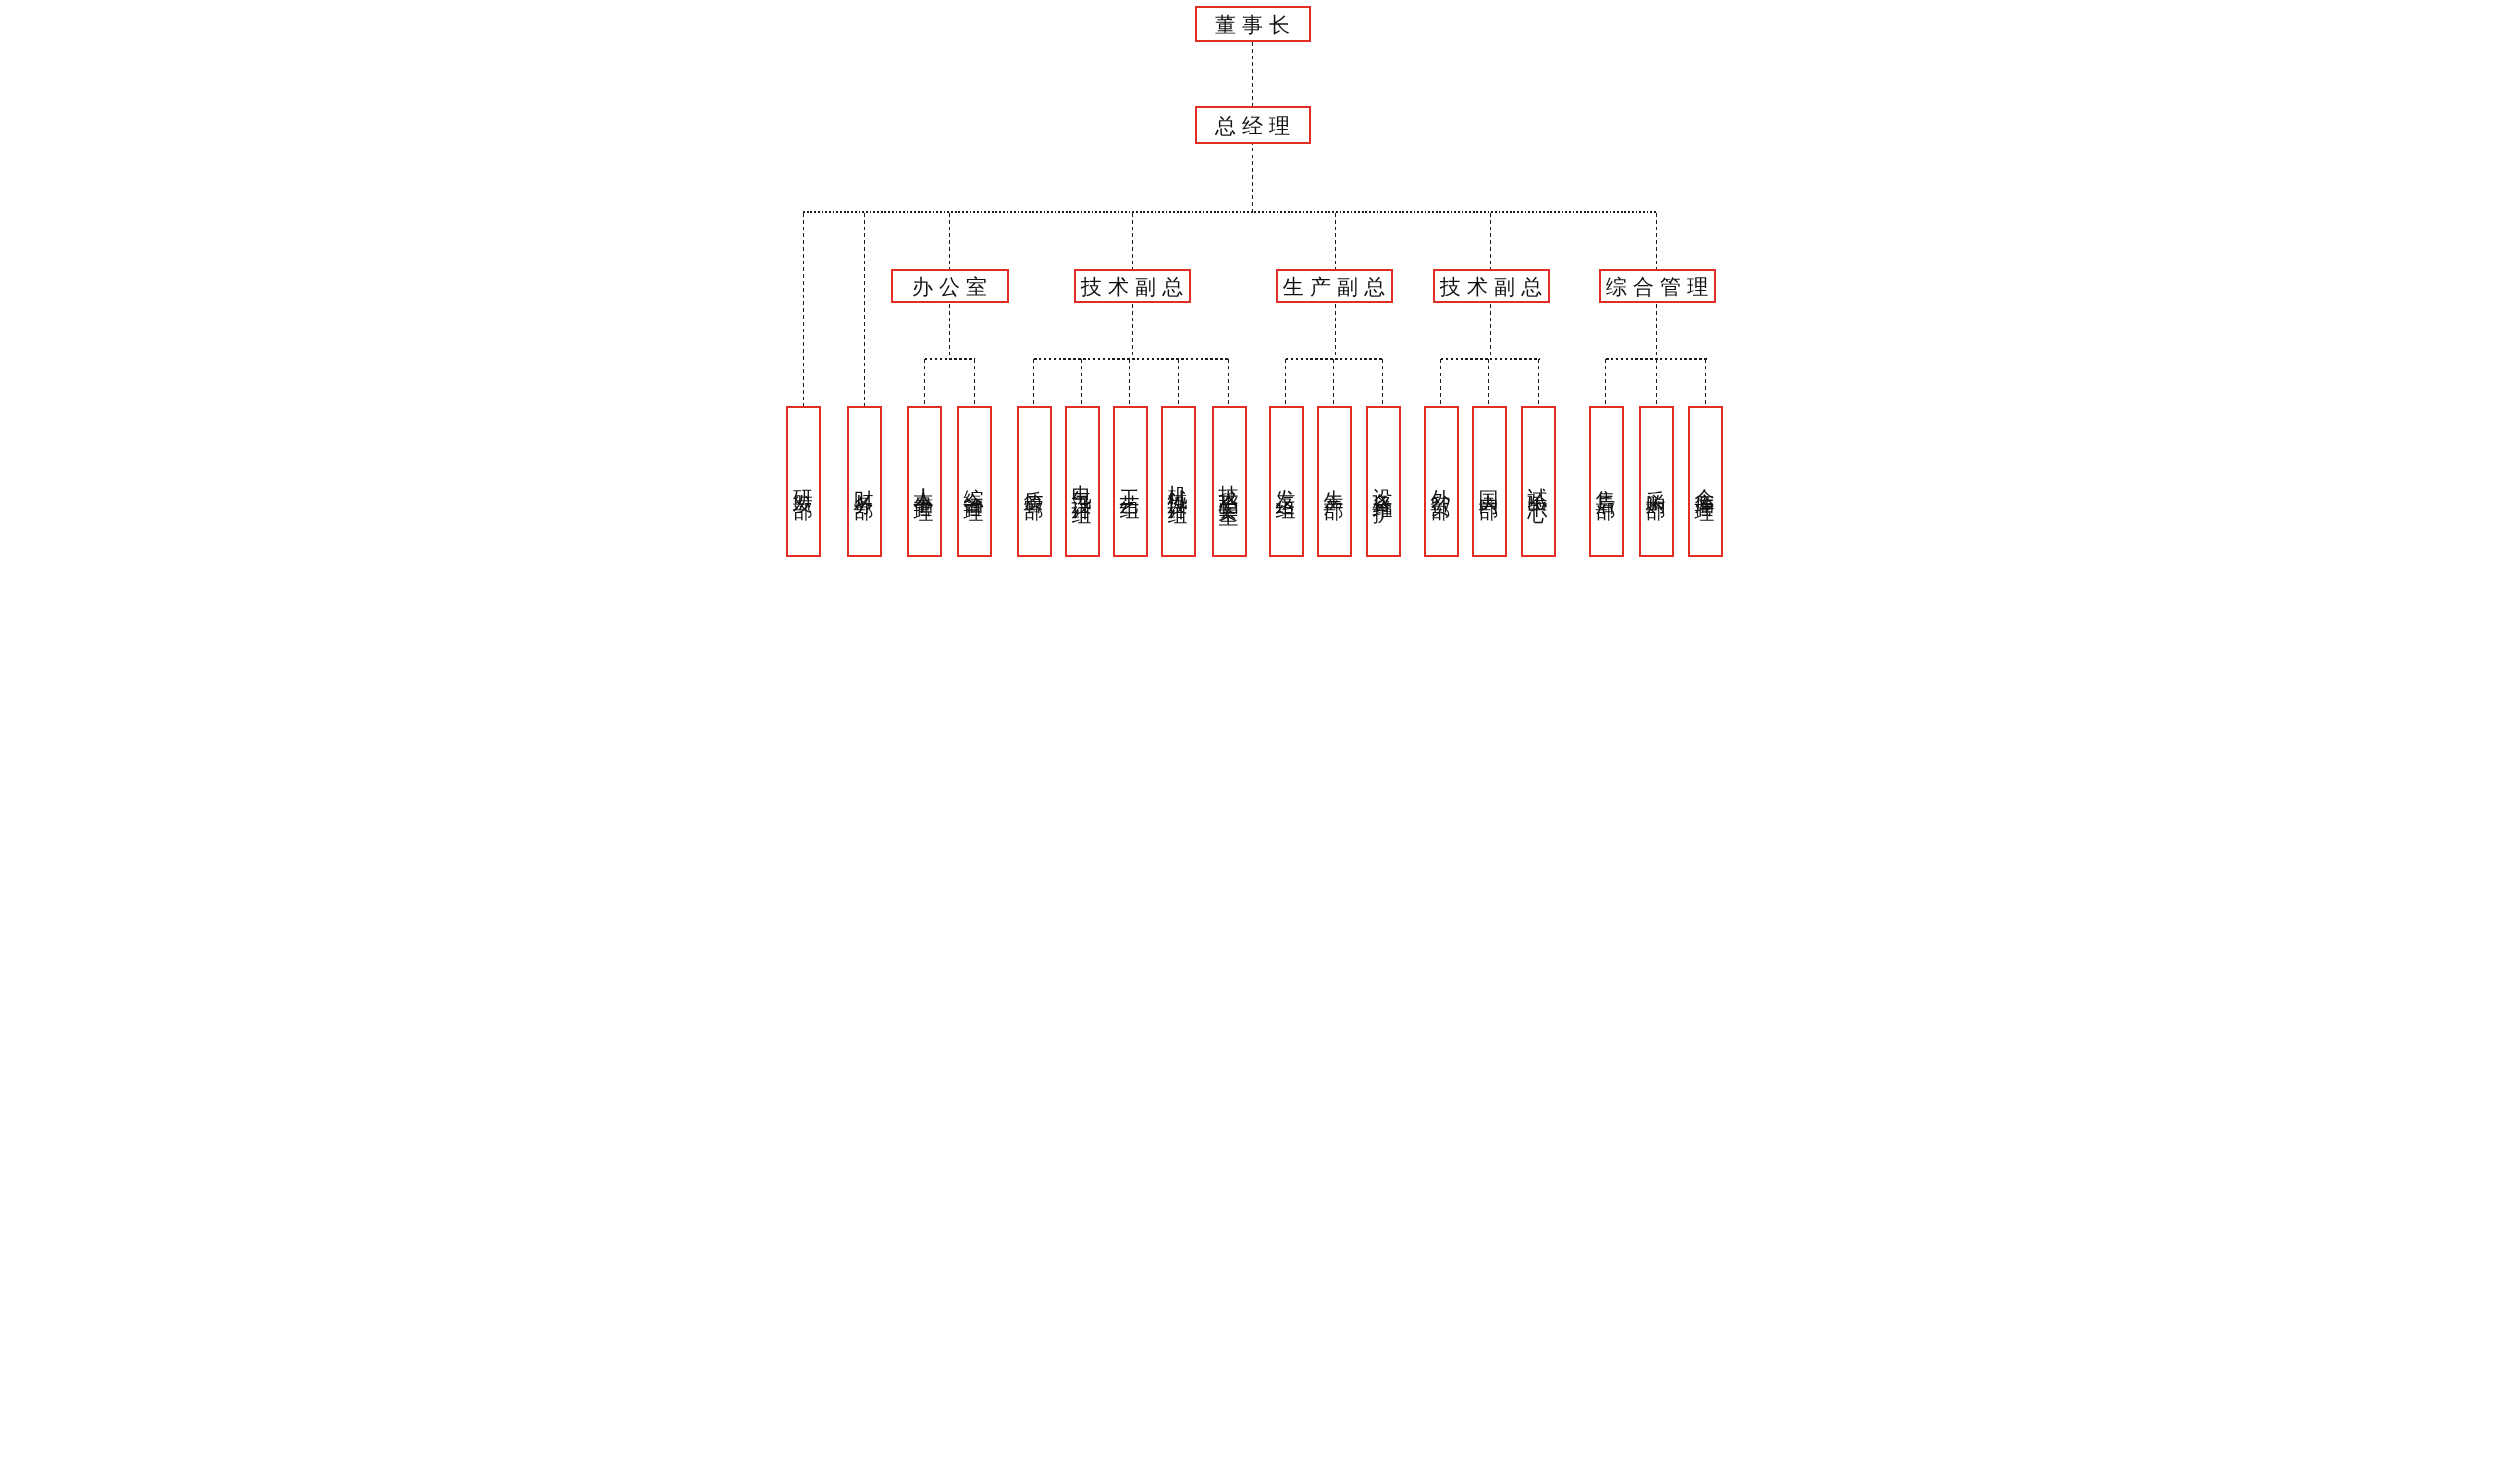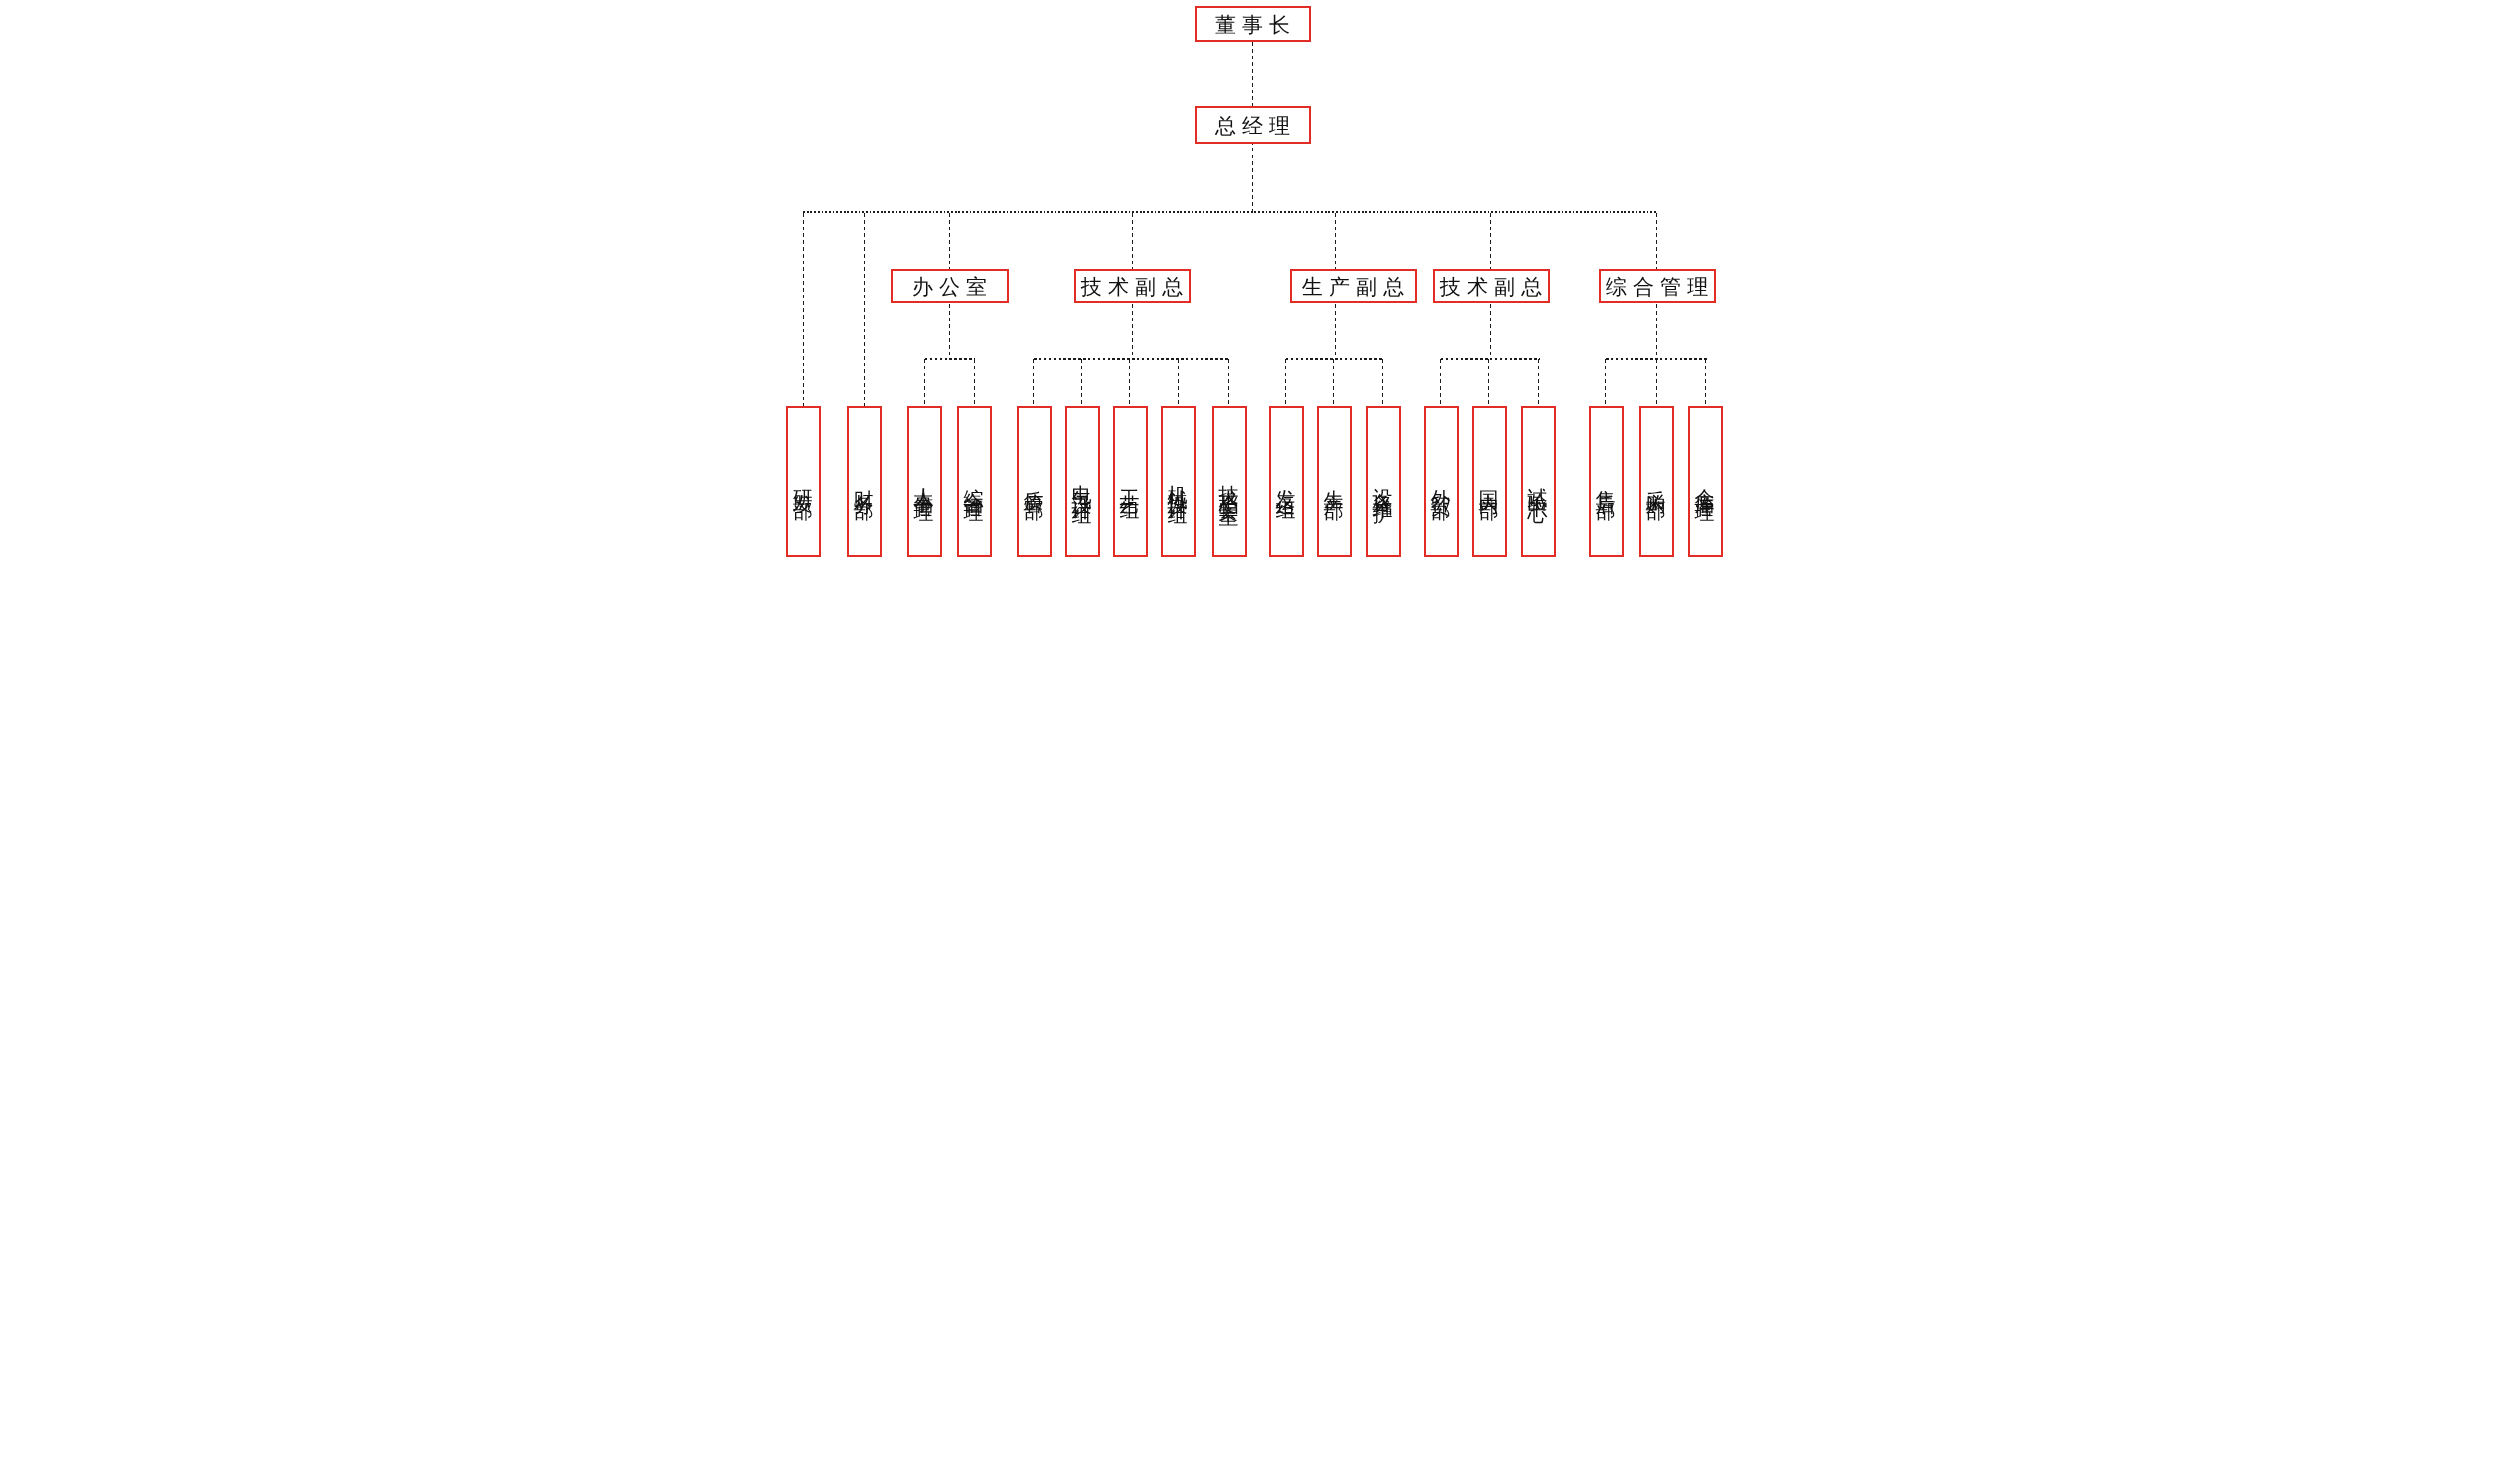--- a/index.html
+++ b/index.html
@@ -110,21 +110,21 @@
   <div class="node h-node" style="left:413px;top:106px;width:116px;height:38px">
     <span>总经理</span>
   </div>
 
   <div class="node h-node" style="left:109px;top:269px;width:118px;height:34px">
     <span>办公室</span>
   </div>
   <div class="node h-node" style="left:292px;top:269px;width:117px;height:34px">
     <span>技术副总</span>
   </div>
-  <div class="node h-node" style="left:508px;top:269px;width:127px;height:34px">
+  <div class="node h-node" style="left:494px;top:269px;width:117px;height:34px">
     <span>生产副总</span>
   </div>
   <div class="node h-node" style="left:651px;top:269px;width:117px;height:34px">
     <span>技术副总</span>
   </div>
   <div class="node h-node" style="left:817px;top:269px;width:117px;height:34px">
     <span>综合管理</span>
   </div>
 
   <div class="node v-node" style="left:4.3px;top:406px;width:35px;height:151px">

